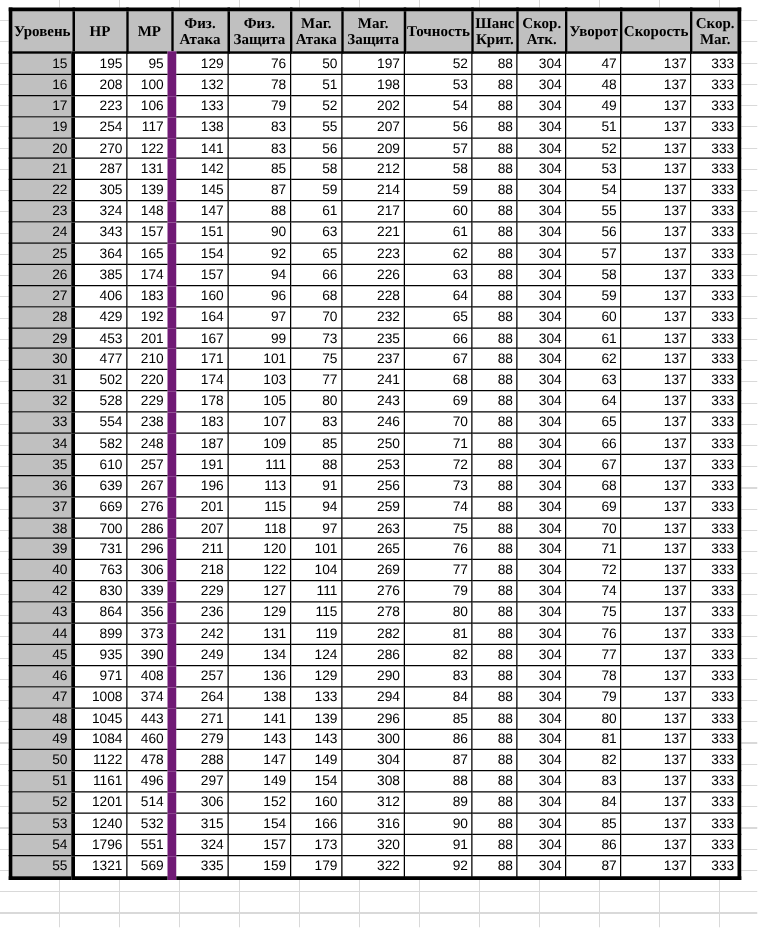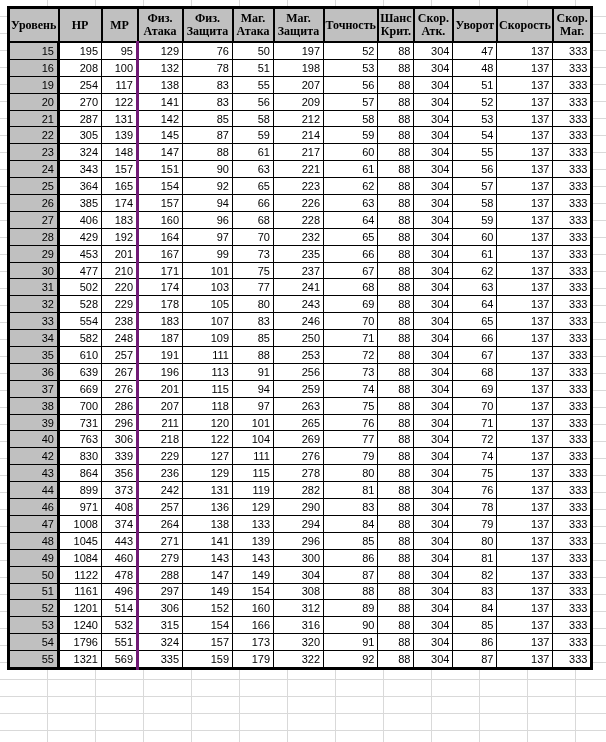--- a/index.html
+++ b/index.html
@@ -53,21 +53,21 @@
     padding: 0 3px 0 0;
     background: #ffffff;
     overflow: hidden;
     white-space: nowrap;
   }
   td.level-cell {
     background: #c0c0c0;
     border-right: 3px solid #000000;
   }
   td.mp-cell {
-    border-right: 3px solid #701a75;
+    border-right: 7px solid #701a75;
     text-align: right;
   }
 </style>
 </head>
 <body>
 
 <div class="sheet">
   <table class="stats">
     <colgroup>
         <col style="width: 50px;">
@@ -126,20 +126,35 @@
           <td>51</td>
           <td>198</td>
           <td>53</td>
           <td>88</td>
           <td>304</td>
           <td>48</td>
           <td>137</td>
           <td>333</td>
         </tr>
         <tr>
+          <td class="level-cell">17</td>
+          <td>223</td>
+          <td class="mp-cell">106</td>
+          <td>133</td>
+          <td>79</td>
+          <td>52</td>
+          <td>202</td>
+          <td>54</td>
+          <td>88</td>
+          <td>304</td>
+          <td>49</td>
+          <td>137</td>
+          <td>333</td>
+        </tr>
+        <tr>
           <td class="level-cell">19</td>
           <td>254</td>
           <td class="mp-cell">117</td>
           <td>138</td>
           <td>83</td>
           <td>55</td>
           <td>207</td>
           <td>56</td>
           <td>88</td>
           <td>304</td>
@@ -501,20 +516,35 @@
           <td>119</td>
           <td>282</td>
           <td>81</td>
           <td>88</td>
           <td>304</td>
           <td>76</td>
           <td>137</td>
           <td>333</td>
         </tr>
         <tr>
+          <td class="level-cell">45</td>
+          <td>935</td>
+          <td class="mp-cell">390</td>
+          <td>249</td>
+          <td>134</td>
+          <td>124</td>
+          <td>286</td>
+          <td>82</td>
+          <td>88</td>
+          <td>304</td>
+          <td>77</td>
+          <td>137</td>
+          <td>333</td>
+        </tr>
+        <tr>
           <td class="level-cell">46</td>
           <td>971</td>
           <td class="mp-cell">408</td>
           <td>257</td>
           <td>136</td>
           <td>129</td>
           <td>290</td>
           <td>83</td>
           <td>88</td>
           <td>304</td>

